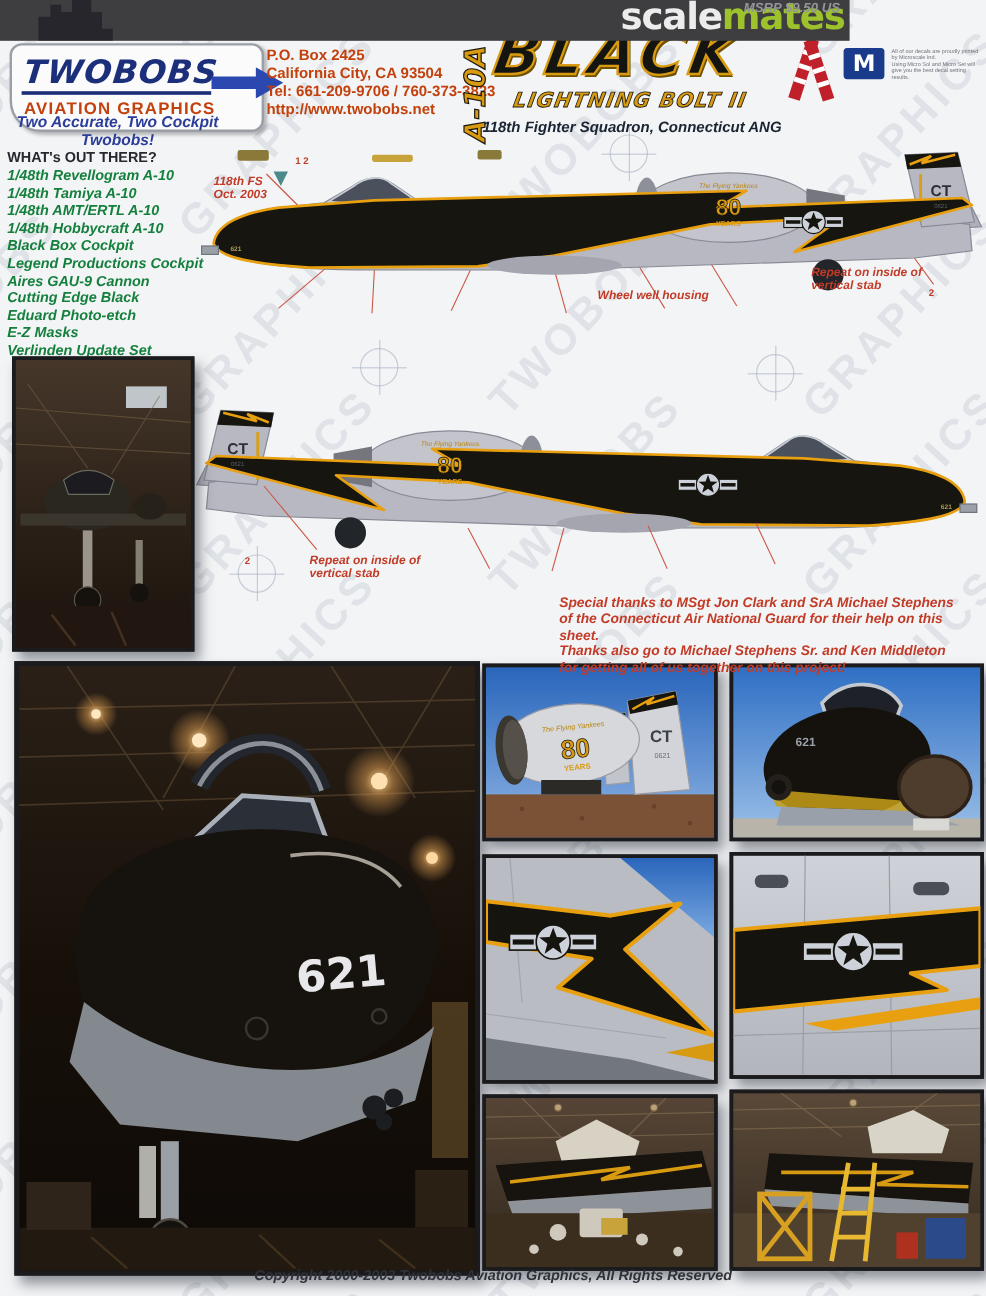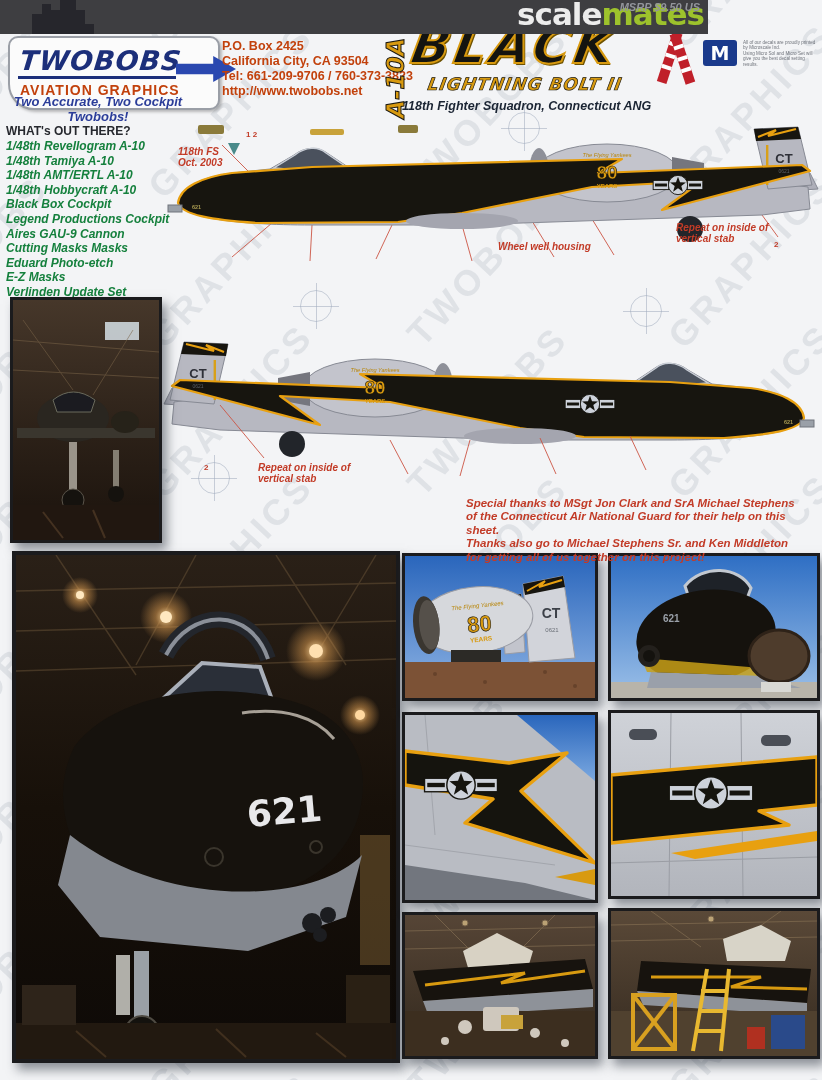--- a/index.html
+++ b/index.html
@@ -191,21 +191,21 @@
   </div>
   <div class="listhdr">WHAT's OUT THERE?</div>
   <div class="klist">
     <div>1/48th Revellogram A-10</div>
     <div>1/48th Tamiya A-10</div>
     <div>1/48th AMT/ERTL A-10</div>
     <div>1/48th Hobbycraft A-10</div>
     <div>Black Box Cockpit</div>
     <div>Legend Productions Cockpit</div>
     <div>Aires GAU-9 Cannon</div>
-    <div>Cutting Masks Masks</div>
+    <div>Cutting Edge Black</div>
     <div>Eduard Photo-etch</div>
     <div>E-Z Masks</div>
     <div>Verlinden Update Set</div>
   </div>
 
   <svg class="profile" style="left:162px;top:115px" width="660" height="150" viewBox="0 0 660 150">
 
     <rect x="36" y="10" width="26" height="9" rx="2" fill="#8a7a3a"></rect>
     <polygon points="66,28 78,28 72,40" fill="#4a8a8a"></polygon>
     <rect x="148" y="14" width="34" height="6" rx="2" fill="#c8a23a"></rect>
@@ -577,14 +577,15 @@
           <line x1="118" y1="58" x2="110" y2="140"></line>
         <line x1="90" y1="80" x2="114" y2="80"></line>
           <line x1="88" y1="100" x2="112" y2="100"></line>
           <line x1="85" y1="120" x2="111" y2="120"></line>
       </g>
       <rect x="160" y="104" width="34" height="34" fill="#2a4a8a"></rect>
       <rect x="136" y="116" width="18" height="22" fill="#b03020"></rect>
     </svg>
   </div>
 
+  <div class="copyright">Copyright 2000-2003 Twobobs Aviation Graphics, All Rights Reserved</div>
 
 </div>
 
 </body></html>

